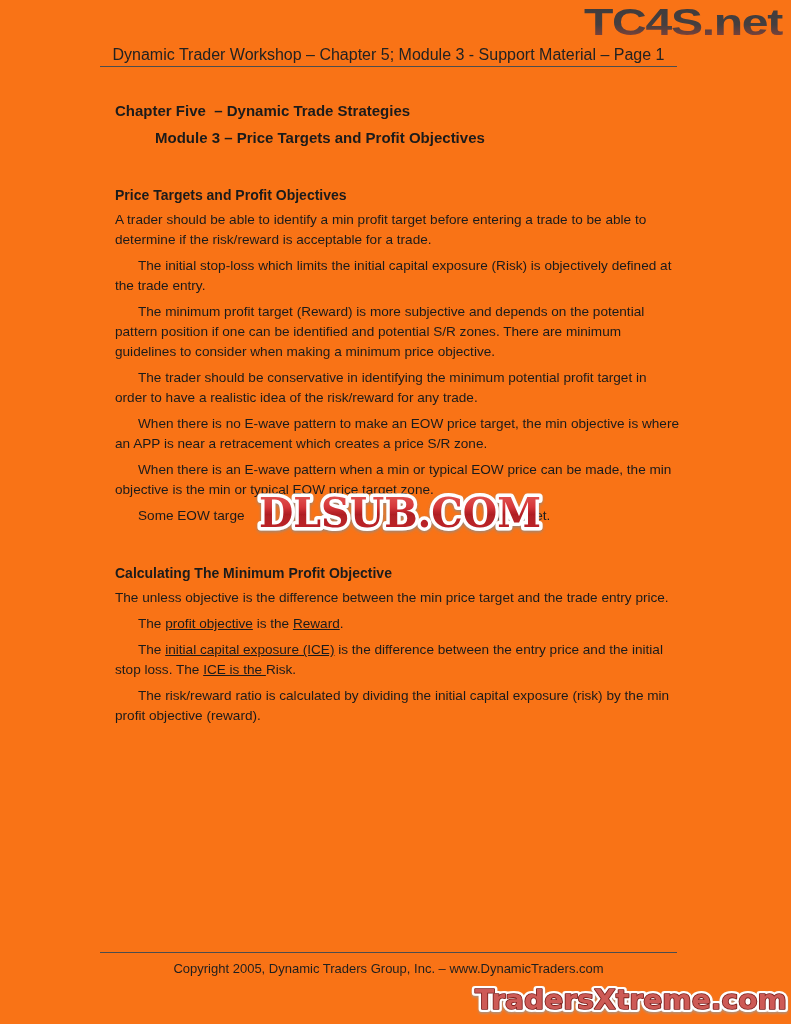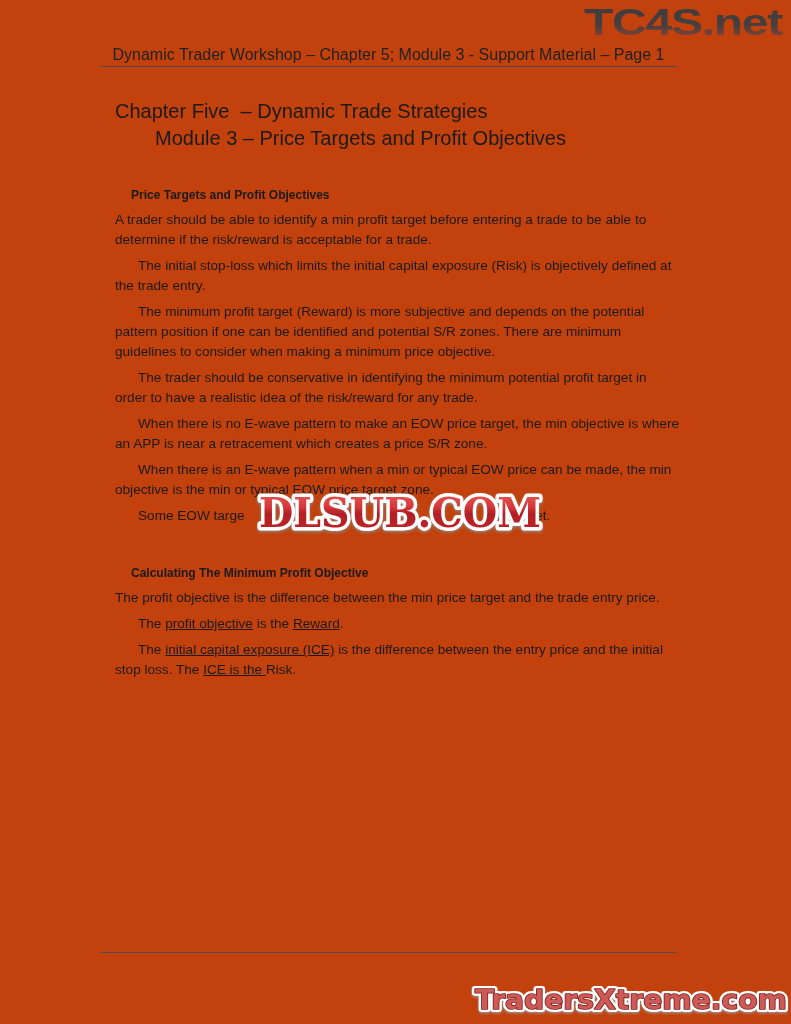--- a/index.html
+++ b/index.html
@@ -1,28 +1,28 @@
 <!DOCTYPE html>
 <html><head>
 <meta charset="utf-8">
 <style>
   html,body{margin:0;padding:0;background:#fff;}
-  .page{position:relative;width:791px;height:1024px;background:#c2410c;overflow:hidden;
+  .page{position:relative;width:791px;height:1024px;background:#f97316;overflow:hidden;
         color:#1b1b1b;font-family:"Liberation Sans",sans-serif;}
   .hdr-text{position:absolute;top:46px;left:100px;width:577px;text-align:center;
             font-size:16px;color:#222;}
   .rule{position:absolute;left:100px;width:577px;height:0;border-top:1.3px solid #4d4d4d;}
   .rule-top{top:66px;}
   .rule-bottom{top:952px;}
   .tc4s{position:absolute;top:1px;right:3px;}
   .content{position:absolute;left:115px;top:95px;width:566px;
            font-size:13.6px;line-height:20px;}
-  .doc-title{margin:0;font-weight:normal;font-size:20px;white-space:pre-wrap;}
+  .doc-title{margin:0;font-weight:bold;font-size:15px;white-space:pre-wrap;}
   .doc-title.second{margin-top:7px;padding-left:40px;}
-  h3.sec{margin:37px 16px 0;font-size:12px;line-height:20px;font-weight:bold;}
+  h3.sec{margin:37px 0 0;font-size:14px;line-height:20px;font-weight:bold;}
   .content p{margin:6px 0 0;}
   .content p.first{margin-top:5px;}
   .ind{text-indent:23px;}
   .u{text-decoration:underline;margin-top:29px;}
   .gap-spacer{display:inline-block;width:240px;height:1px;}
   .wm{position:absolute;left:250px;top:486px;}
   .footer-text{position:absolute;top:961px;left:100px;width:577px;text-align:center;
                font-size:13px;color:#1f1f1f;}
   .tx-logo{position:absolute;top:983px;right:0;}
 </style>
@@ -55,23 +55,24 @@
     <h3 class="sec">Price Targets and Profit Objectives</h3>
     <p class="first">A trader should be able to identify a min profit target before entering a trade to be able to determine if the risk/reward is acceptable for a trade.</p>
     <p class="ind">The initial stop-loss which limits the initial capital exposure (Risk) is objectively defined at the trade entry.</p>
     <p class="ind">The minimum profit target (Reward) is more subjective and depends on the potential pattern position if one can be identified and potential S/R zones. There are minimum guidelines to consider when making a minimum price objective.</p>
     <p class="ind">The trader should be conservative in identifying the minimum potential profit target in order to have a realistic idea of the risk/reward for any trade.</p>
     <p class="ind">When there is no E-wave pattern to make an EOW price target, the min objective is where an APP is near a retracement which creates a price S/R zone.</p>
     <p class="ind">When there is an E-wave pattern when a min or typical EOW price can be made, the min objective is the min or typical EOW price target zone.</p>
     <p class="ind"><span>Some EOW targe</span><span class="gap-spacer"></span><span>OW target.</span></p>
 
     <h3 class="sec">Calculating The Minimum Profit Objective</h3>
-    <p class="first">The profit objective is the difference between the min price target and the trade entry price.</p>
+    <p class="first">The unless objective is the difference between the min price target and the trade entry price.</p>
     <p class="ind"><span>The </span><span class="u">profit objective</span><span> is the </span><span class="u">Reward</span><span>.</span></p>
     <p class="ind"><span>The </span><span class="u">initial capital exposure (ICE)</span><span> is the difference between the entry price and the initial stop loss. The </span><span class="u">ICE is the </span><span>Risk.</span></p>
+    <p class="ind">The risk/reward ratio is calculated by dividing the initial capital exposure (risk) by the min profit objective (reward).</p>
   </div>
 
   <div class="wm">
     <svg width="300" height="52" viewBox="0 0 300 52">
       <defs>
         <linearGradient id="wmGrad" x1="0" y1="0" x2="0" y2="1">
           <stop offset="0" stop-color="#e8625a"></stop>
           <stop offset="0.38" stop-color="#d5373a"></stop>
           <stop offset="0.52" stop-color="#b01f24"></stop>
           <stop offset="1" stop-color="#c4262c"></stop>
@@ -80,20 +81,21 @@
           <feDropShadow dx="0" dy="1.5" stdDeviation="1.4" flood-color="#8a8a8a" flood-opacity="0.9"></feDropShadow>
         </filter>
       </defs>
       <g filter="url(#wmShadow)">
         <text x="150" y="41" text-anchor="middle" textLength="282" lengthAdjust="spacingAndGlyphs" font-family="'DejaVu Serif',serif" font-size="41" font-weight="bold" stroke="#ffffff" stroke-width="7" paint-order="stroke" stroke-linejoin="round" fill="url(#wmGrad)">DLSUB.COM</text>
       </g>
     </svg>
   </div>
 
   <div class="rule rule-bottom"></div>
+  <div class="footer-text">Copyright 2005, Dynamic Traders Group, Inc. – www.DynamicTraders.com</div>
 
   <div class="tx-logo">
     <svg width="320" height="34" viewBox="0 0 320 34">
       <defs>
         <filter id="txShadow" x="-10%" y="-25%" width="120%" height="160%">
           <feDropShadow dx="0" dy="1.5" stdDeviation="1.2" flood-color="#9a9a9a" flood-opacity="0.85"></feDropShadow>
         </filter>
       </defs>
       <g filter="url(#txShadow)">
         <text x="160" y="26" text-anchor="middle" textLength="312" lengthAdjust="spacingAndGlyphs" font-family="'DejaVu Sans',sans-serif" font-size="26" font-weight="bold" stroke="#ffffff" stroke-width="6" paint-order="stroke" stroke-linejoin="round" fill="#ffffff">TradersXtreme.com</text>

